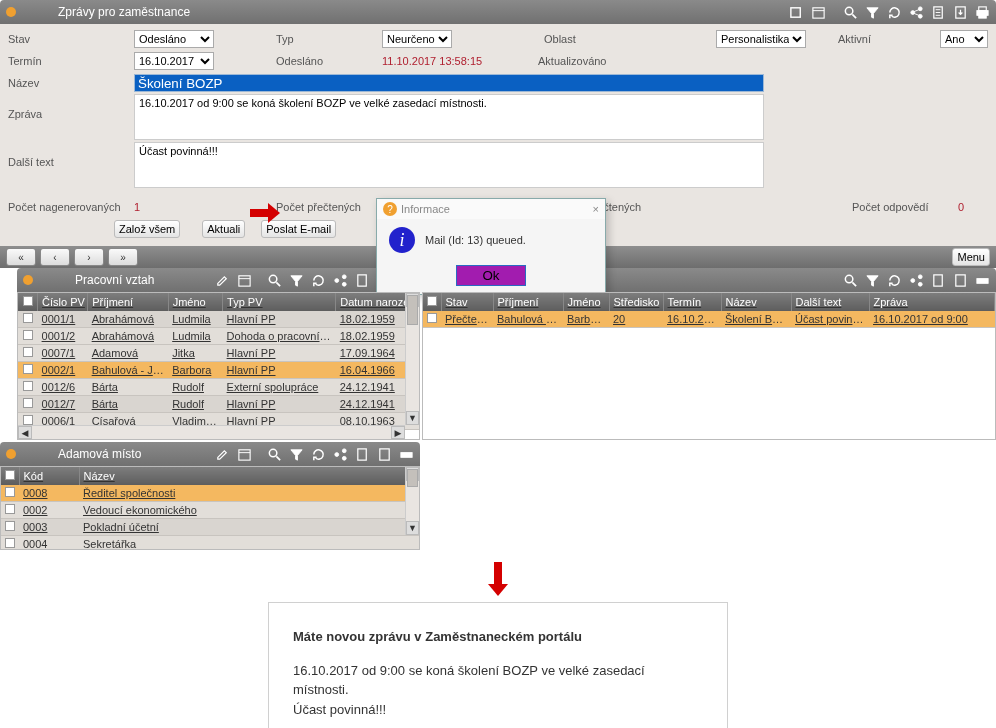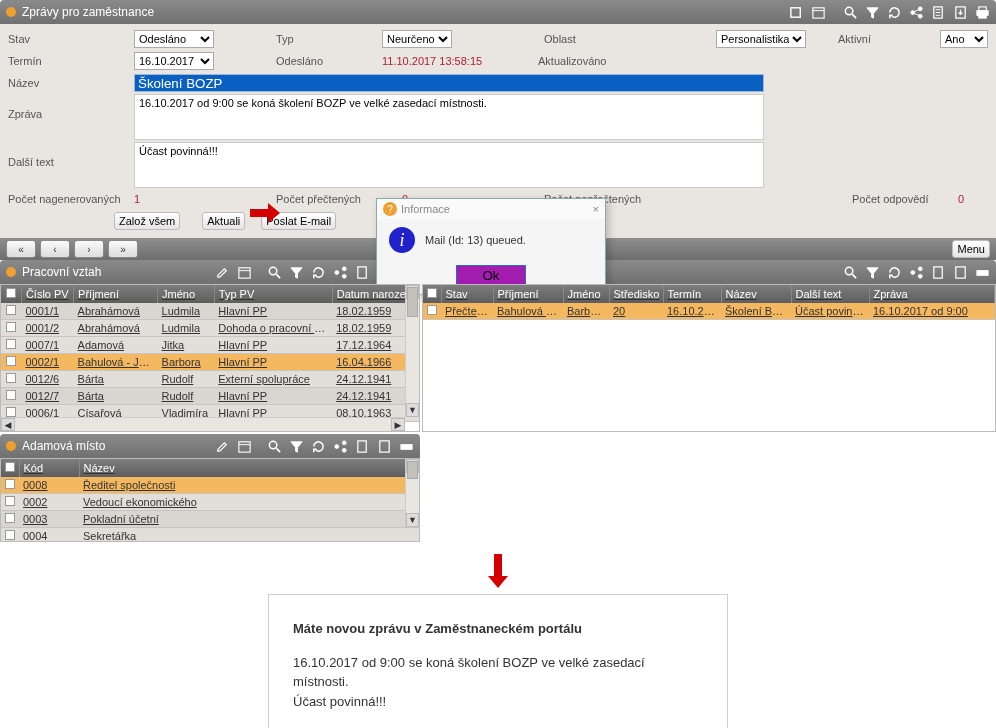--- a/index.html
+++ b/index.html
@@ -5,21 +5,21 @@
   * { box-sizing: border-box; margin: 0; padding: 0; font-family: Arial, sans-serif; }
   body { background: #fff; width: 996px; font-size: 11px; color: #333; }
 
   
   .panel-hdr {
     background: linear-gradient(#8a8a8a,#707070);
     color:#fff; height:24px; display:flex; align-items:center;
     padding:0 6px; border-radius:4px 4px 0 0;
   }
   .panel-hdr .dot { width:10px;height:10px;border-radius:50%;background:#f0a030;margin-right:6px;}
-  .panel-hdr .title { flex-shrink:0; font-size:12px; }
+  .panel-hdr .title { flex-shrink:0; font-size:12px;margin-left:36px; }
   .hdr-icons { margin-left:auto; display:flex; gap:6px; align-items:center; }
   .ic { display:inline-flex; width:16px;height:16px; color:#fff; align-items:center;justify-content:center; cursor:pointer;}
   .ic svg { width:15px;height:15px; fill:currentColor; stroke:currentColor; }
 
   
   .form-area { background:#e9e5e1; padding:4px 8px 6px 8px; font-size:11px; }
   .form-row { display:flex; align-items:center; min-height:22px; gap:6px; }
   .lbl { color:#555; width:120px; flex-shrink:0; }
   .sel { height:18px; font-size:11px; border:1px solid #aaa; background:#fff;}
   .static { color:#555; }
@@ -30,21 +30,21 @@
   .btn { border:1px solid #bbb; background:linear-gradient(#fff,#e4e4e4); border-radius:3px; padding:2px 4px; font-size:11px; cursor:pointer;}
   .cnt { color:#b02030; width:30px; display:inline-block;}
 
   
   .navbar { display:flex; background:linear-gradient(#8e8e8e,#6d6d6d); height:22px; align-items:center; padding:0 6px; gap:4px;}
   .nav-btn { width:30px;height:18px;border:1px solid #888;border-radius:3px;background:linear-gradient(#fafafa,#dcdcdc);display:flex;align-items:center;justify-content:center;font-size:10px;cursor:pointer;}
   .navbar .right { margin-left:auto;}
 
   
   .cols { display:flex; gap:2px; }
-  .col-left { width:420px; }
+  .col-left { width:420px;padding-left:17px; }
   .col-right { flex:1; }
 
   
   table { border-collapse:collapse; width:100%; table-layout:fixed;}
   th { background:linear-gradient(#7d7d7d,#5d5d5d); color:#fff; font-weight:normal; text-align:left; padding:3px 4px; font-size:11px; border-right:1px solid #888; white-space:nowrap; overflow:hidden;}
   td { background:#d9d5d0; padding:2px 4px; border-bottom:1px solid #c8c4bf; font-size:11px; white-space:nowrap; overflow:hidden; text-overflow:ellipsis;}
   tr.alt td { background:#e2ded9;}
   tr.hl td  { background:#f4b860;}
   .chk { width:14px; text-align:center;}
   .chk span { display:inline-block;width:10px;height:10px;border:1px solid #999;background:#fff;}
@@ -186,21 +186,21 @@
     <div class="form-row" style="align-items:flex-start">
       <span class="lbl" style="padding-top:14px">Zpráva</span>
       <textarea class="ta" style="">16.10.2017 od 9:00 se koná školení BOZP ve velké zasedací místnosti.</textarea>
     </div>
 
     <div class="form-row" style="align-items:flex-start;margin-top:2px">
       <span class="lbl" style="padding-top:14px">Další text</span>
       <textarea class="ta" style="">Účast povinná!!!</textarea>
     </div>
 
-    <div class="form-row" style="margin-top:0">
+    <div class="form-row" style="margin-top:8px">
       <span class="lbl">Počet nagenerovaných</span>
       <span class="cnt">1</span>
       <span style="width:100px"></span>
       <span class="static" style="width:120px">Počet přečtených</span>
       <span class="cnt">0</span>
       <span style="width:100px"></span>
       <span class="static" style="width:120px">Počet nepřečtených</span>
       <span style="flex:1"></span>
       <span class="static" style="width:100px">Počet odpovědí</span>
       <span class="cnt">0</span>
@@ -341,21 +341,21 @@
                 <td>Ludmila</td>
                 <td>Dohoda o pracovní čin</td>
                 <td>18.02.1959</td>
               </tr>
               <tr class="alt">
                 <td class="chk"><span></span></td>
                 <td>0007/1</td>
                 <td>Adamová</td>
                 <td>Jitka</td>
                 <td>Hlavní PP</td>
-                <td>17.12.1964</td>
+                <td>17.09.1964</td>
               </tr>
               <tr class="hl">
                 <td class="chk"><span></span></td>
                 <td>0002/1</td>
                 <td>Bahulová - Jandová</td>
                 <td>Barbora</td>
                 <td>Hlavní PP</td>
                 <td>16.04.1966</td>
               </tr>
               <tr class="alt">

